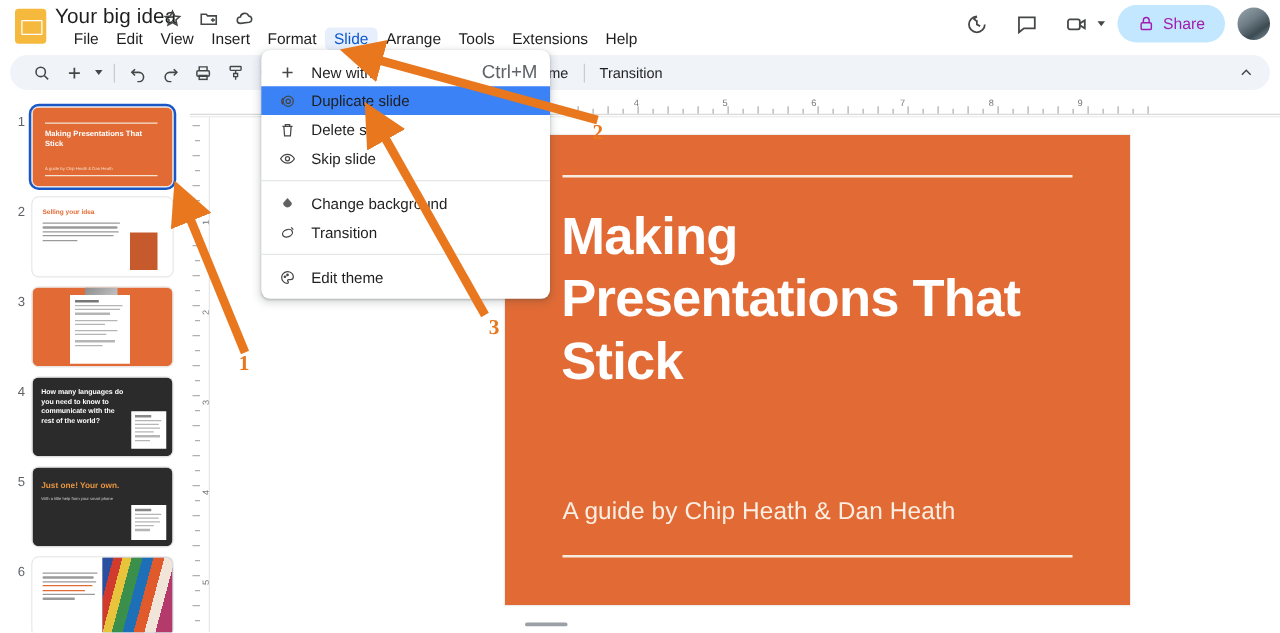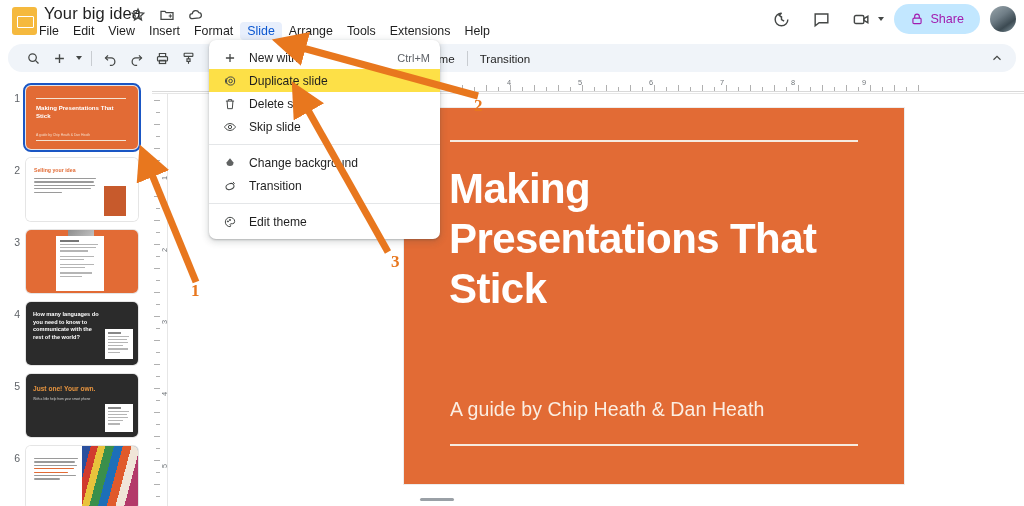--- a/index.html
+++ b/index.html
@@ -23,21 +23,21 @@
     border:1.8px solid #fff; border-radius:1px; background:transparent;
   }
   .doc-title {
     position:absolute; left:44px; top:4px;
     font-size:16.5px; color:#1f1f1f; letter-spacing:.1px; font-weight:400;
   }
   .title-icons { position:absolute; left:130px; top:7px; display:flex; gap:13px; align-items:center; }
   .ticon { width:16px; height:16px; color:#444746; display:block; }
   .ticon svg { display:block; width:16px; height:16px; }
 
-  .menubar { position:absolute; left:32px; top:22px; display:flex; align-items:flex-end; gap:0px; }
+  .menubar { position:absolute; left:52px; top:22px; display:flex; align-items:flex-end; gap:0px; }
   .menu-item {
     font-size:12.4px; color:#1f1f1f; padding:2px 7px; border-radius:4px;
     cursor:default; white-space:nowrap;
   }
   .menu-item.active { background:#E8EFFC; color:#0b57d0; }
 
   .top-right { position:absolute; right:8px; top:4px; display:flex; align-items:center; gap:10px; }
   .tr-icon { width:30px; height:30px; display:flex; align-items:center; justify-content:center; border-radius:50%; color:#444746;}
   .tr-icon svg{ width:19px; height:19px; display:block; }
   .cam-wrap{ display:flex; align-items:center; gap:2px; color:#444746;}
@@ -139,24 +139,24 @@
   
   .dropdown{
     position:absolute; left:209px; top:40px; width:231px;
     background:#fff; border-radius:7px; padding:6px 0;
     box-shadow:0 2px 6px 2px rgba(60,64,67,.15), 0 1px 2px rgba(60,64,67,.3);
   }
   .dd-item{
     display:flex; align-items:center; height:23px; padding:0 10px 0 12px;
     font-size:12.1px; color:#1f1f1f; position:relative; cursor:default;
   }
-  .dd-item.hover{ background:#fde047; }
+  .dd-item.hover{ background:#3b82f6; }
   .dd-ico{ width:17px; height:17px; margin-right:11px; color:#444746; display:flex; align-items:center; justify-content:center; flex:none;}
   .dd-ico svg{ width:14px;height:14px; display:block;}
-  .dd-short{ margin-left:auto; font-size:11px; color:#5f6368; }
+  .dd-short{ margin-left:auto; font-size:15px; color:#5f6368; }
   .dd-arrow{ margin-left:auto; width:0;height:0;border-top:3.4px solid transparent;border-bottom:3.4px solid transparent;border-left:4.6px solid #5f6368;}
   .dd-div{ height:1px; background:#e4e6e8; margin:6px 0; }
 
   
   .anno-layer{ position:absolute; left:0; top:0; width:1024px; height:506px; pointer-events:none; }
   .anno-num{
     position:absolute; font-weight:700; font-size:17px; color:#E8771E;
     font-family:"Liberation Serif", serif;
   }
 </style>

